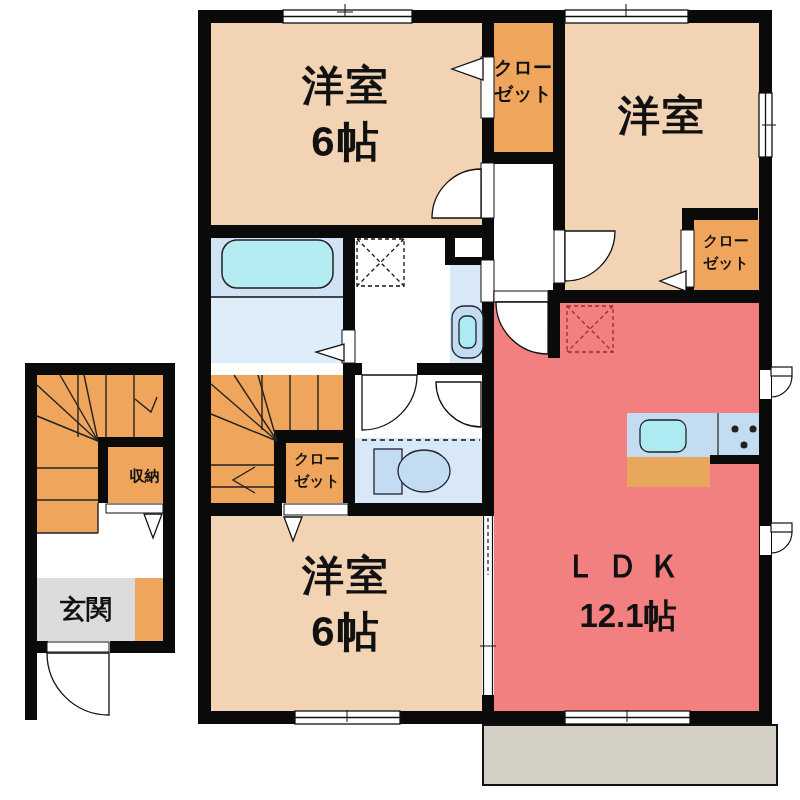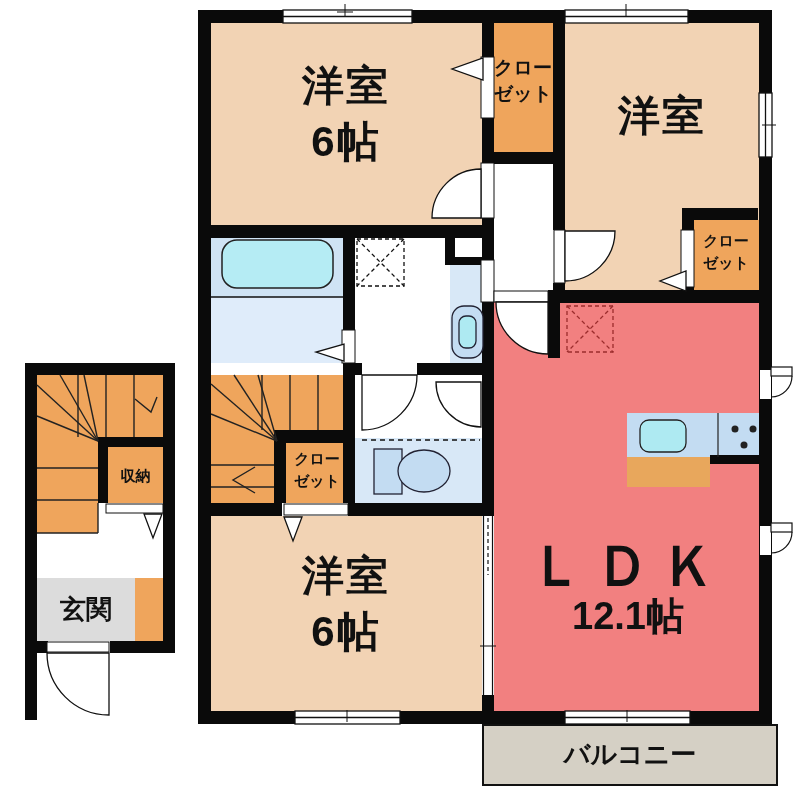--- a/index.html
+++ b/index.html
@@ -3,25 +3,25 @@
 <meta charset="utf-8">
 <style>
   html,body{margin:0;padding:0;background:#fff;}
   #canvas{position:relative;width:800px;height:800px;background:#fff;overflow:hidden;
           font-family:"Liberation Sans",sans-serif;}
   .fill{position:absolute;z-index:1;}
   .w{position:absolute;background:var(--wall_black);z-index:3;}
   svg.anno{position:absolute;left:0;top:0;z-index:4;pointer-events:none;}
   .lbl{position:absolute;z-index:5;text-align:center;font-weight:bold;color:#111;}
   .room-big{font-size:42px;line-height:56px;letter-spacing:2px;}
-  .ldk-name{font-size:56px;line-height:52px;letter-spacing:10px;}
-  .ldk-size{font-size:38px;line-height:48px;}
+  .ldk-name{font-size:32px;line-height:52px;letter-spacing:10px;}
+  .ldk-size{font-size:33px;line-height:48px;}
   .closet-lg{font-size:19px;line-height:26px;}
   .closet-sm{font-size:15px;line-height:22px;}
-  .tag{font-size:15px;line-height:20px;}
+  .tag{font-size:15px;line-height:20px;padding-left:9px;}
   .tag-lg{font-size:26px;line-height:26px;}
   .c-peach{background:var(--room_peach);}
   .c-orange{background:var(--closet_orange);}
   .c-red{background:var(--ldk_red);}
   .c-bath{background:var(--bath_blue);}
   .c-wash{background:var(--washroom_blue);}
   .c-toilet{background:var(--toilet_blue);}
   .c-fix{background:var(--fixture_blue);}
   .c-cab{background:var(--cabinet_orange);}
   .c-gray{background:var(--entrance_gray);}
@@ -247,15 +247,14 @@
   <div class="lbl closet-sm" style="left:694px;top:230px;width:64px">
     <div>クロー</div>
     <div>ゼット</div>
   </div>
   <div class="lbl closet-sm" style="left:286px;top:448px;width:62px">
     <div>クロー</div>
     <div>ゼット</div>
   </div>
   <div class="lbl tag" style="left:108px;top:466px;width:55px">収納</div>
   <div class="lbl tag-lg" style="left:37px;top:596px;width:98px">玄関</div>
-  <div class="lbl tag-lg" style="left:482px;top:741px;width:296px">バルコニー</div>
 
 </div>
 
 </body></html>

